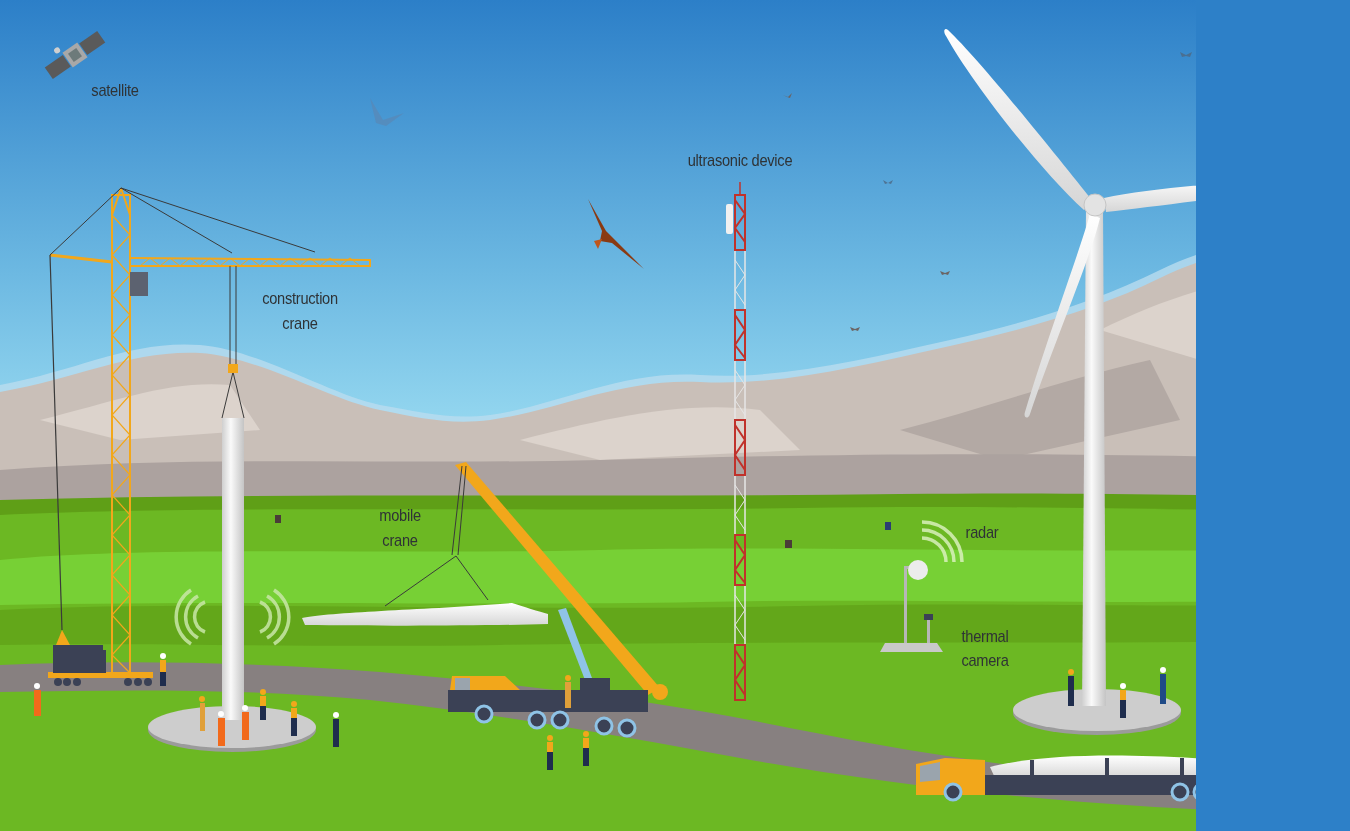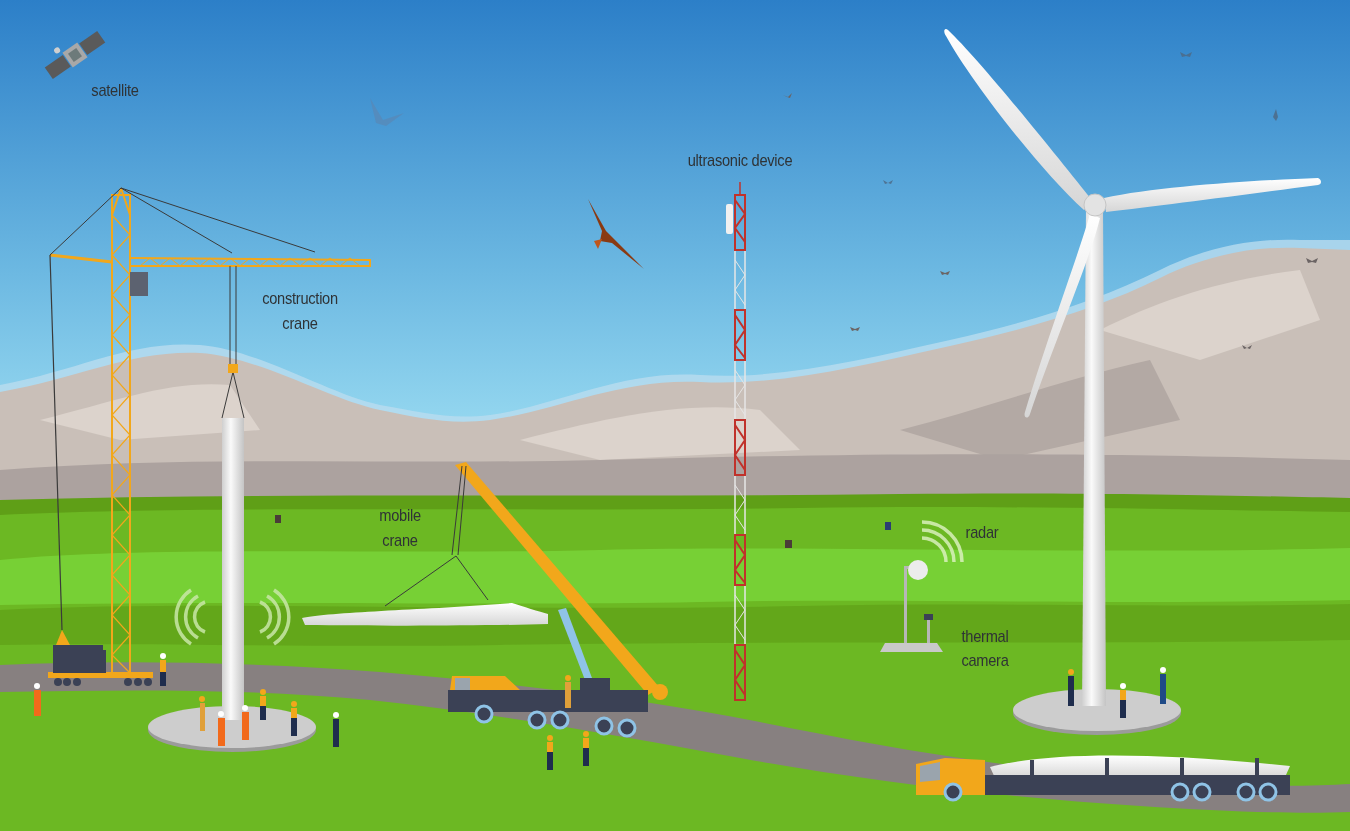--- a/index.html
+++ b/index.html
@@ -1,17 +1,17 @@
 <!DOCTYPE html>
 <html><head>
   <meta charset="utf-8">
   <style>
     html, body { margin: 0; padding: 0; }
     body { width: 1350px; height: 831px; overflow: hidden; background: #2d80c8; }
-    .scene { position: relative; width: 1350px; height: 831px; overflow: hidden; }
+    .scene { position: relative; width: 1176px; height: 831px; overflow: hidden; padding-left: 20px; }
     svg.bg { position: absolute; left: 0; top: 0; }
     .label {
       position: absolute;
       font-family: "Liberation Sans", "DejaVu Sans", sans-serif;
       font-size: 17px;
       color: #2f3336;
       line-height: 22px;
       text-align: center;
       white-space: nowrap;
       letter-spacing: -0.3px;

